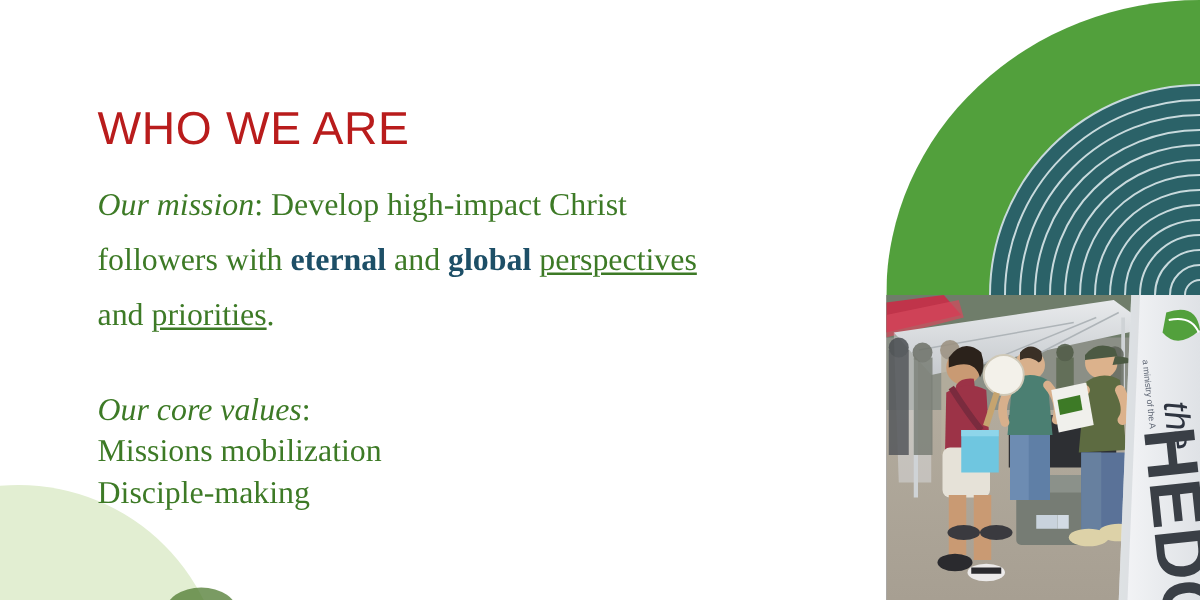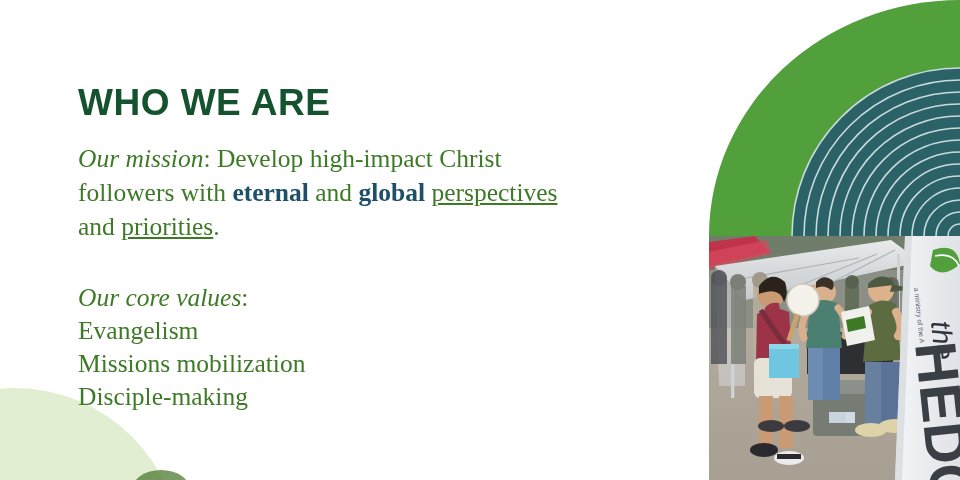--- a/index.html
+++ b/index.html
@@ -70,31 +70,31 @@
 
   
   .text-col {
     position: absolute;
     left: 78px;
     top: 82px;
     width: 600px;
   }
   .heading {
     font-family: "Liberation Sans", sans-serif;
-    font-weight: bold;
+    font-weight: normal;
     font-size: 37px;
     line-height: 42px;
     letter-spacing: 0.5px;
-    color: #14532d;
+    color: #b91c1c;
     margin: 0 0 18px 0;
     white-space: nowrap;
   }
   .mission {
     font-size: 25.5px;
-    line-height: 34px;
+    line-height: 44px;
     color: #3d7a26;
     margin: 0;
     max-width: 500px;
   }
   .mission .ital { font-style: italic; }
   .mission .navy { color: #1d4f67; font-weight: bold; }
   .mission .uline { text-decoration: underline; }
 
   .values {
     margin: 37px 0 0 0;
@@ -280,21 +280,20 @@
 
     <p class="mission">
       <span class="ital">Our mission</span><span>: </span><span>Develop high-impact Christ followers with </span><span class="navy">eternal</span><span> and </span><span class="navy">global</span><span> </span><span class="uline">perspectives</span><span> and </span><span class="uline">priorities</span><span>.</span>
     </p>
 
     <div class="values">
       <div>
         <span class="ital">Our core values</span><span>:</span>
       </div>
       <ul>
-        <li>Evangelism</li>
         <li>Missions mobilization</li>
         <li>Disciple-making</li>
       </ul>
     </div>
 
   </div>
 
 </div>
 
 </body></html>

